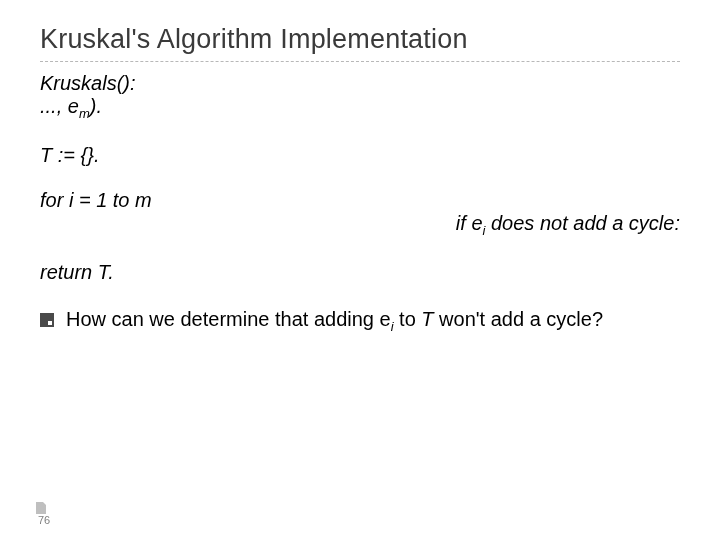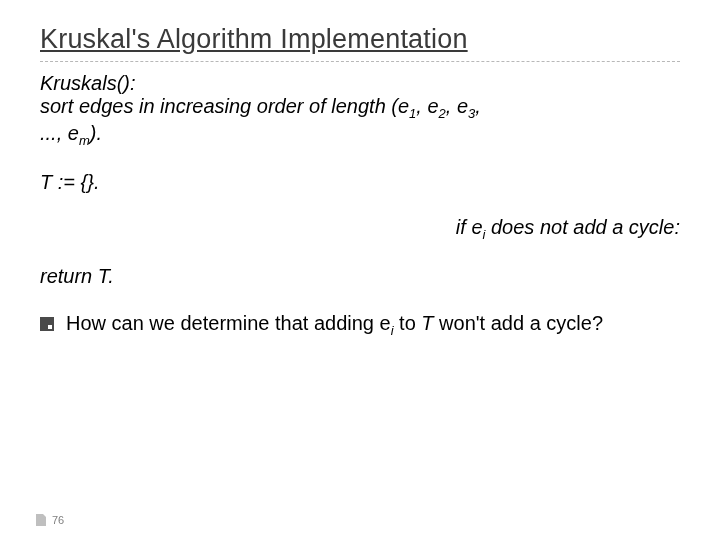--- a/index.html
+++ b/index.html
@@ -18,21 +18,20 @@
     height: 540px;
     padding: 24px 40px 0 40px;
     position: relative;
   }
   .title {
     font-size: 27px;
     font-weight: 400;
     color: #3a3a3a;
     margin: 0 0 6px 0;
     letter-spacing: 0.2px;
-    text-decoration: underline;
   }
   .rule {
     border: none;
     border-top: 1.5px dashed #b8b8b8;
     margin: 0 0 10px 0;
   }
   .body {
     font-size: 20px;
     line-height: 1.15;
     color: #000000;
@@ -76,20 +75,21 @@
     line-height: 1.15;
   }
   .footer {
     position: absolute;
     left: 36px;
     bottom: 14px;
     display: flex;
     align-items: center;
     font-size: 11px;
     color: #808080;
+    flex-direction: column;
   }
   .footer-icon {
     width: 10px;
     height: 12px;
     background: #bfbfbf;
     clip-path: polygon(0 0, 70% 0, 100% 25%, 100% 100%, 0 100%);
     margin-right: 6px;
   }
 </style>
 </head>
@@ -98,32 +98,30 @@
 <div class="slide">
 
   <h1 class="title">Kruskal's Algorithm Implementation</h1>
   <hr class="rule">
 
   <div class="body">
 
     <p class="para italic">Kruskals():</p>
 
     <p class="para ind1 italic">
-      <span>sort edges in increasing order of length (e</span><sub>1</sub><span>, e</span><sub>2</sub><span>, e</span><sub>3</sub><span>,</span>
-    </p>
-    <p class="para ind1 italic">
       <span>..., e</span><sub>m</sub><span>).</span>
     </p>
 
     <div class="gap-m"></div>
 
     <p class="para ind1 italic">T := {}.</p>
 
     <div class="gap-m"></div>
 
+    <p class="para ind1 italic">for i = 1 to m</p>
     <p class="para ind2 italic">
       <span>if e</span><sub>i</sub><span> does not add a cycle:</span>
     </p>
 
     <div class="gap-m"></div>
 
     <p class="para ind1 italic">return T.</p>
 
     <div class="bullet-row">
       <div class="bullet-icon"></div>

